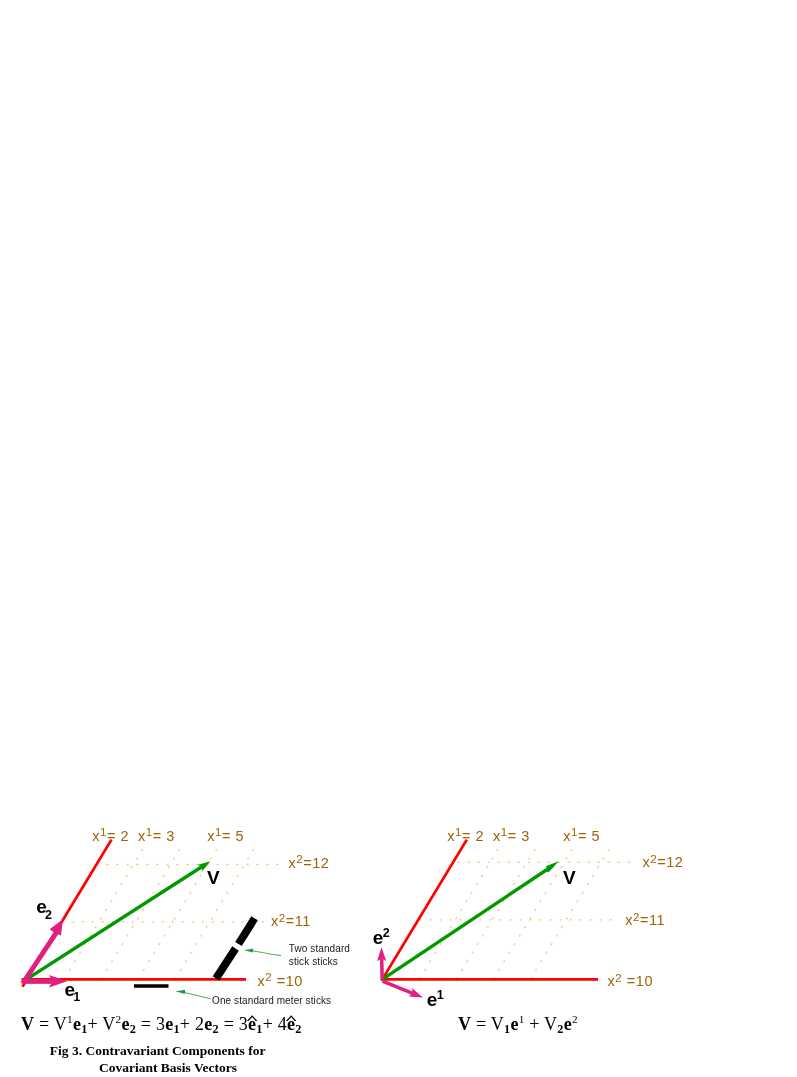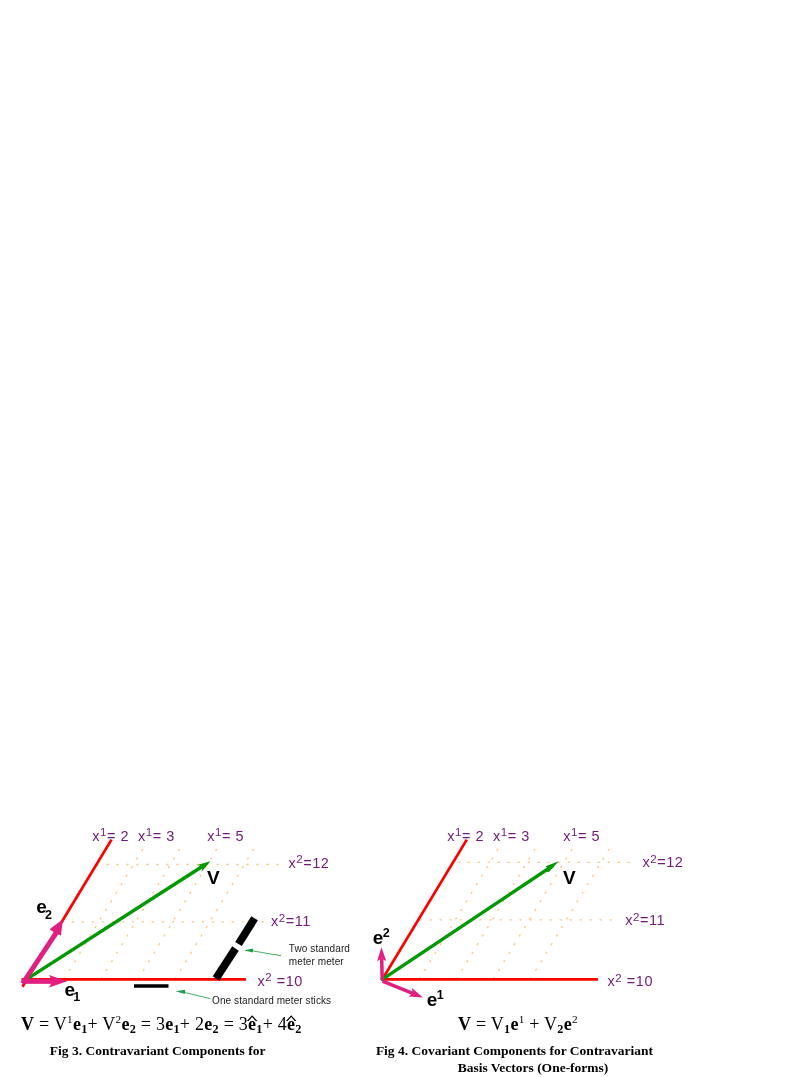--- a/index.html
+++ b/index.html
@@ -1,21 +1,21 @@
 <!DOCTYPE html>
 <html><head>
 <meta charset="utf-8">
 <title>Contravariant and Covariant Components</title>
 <style>
   html,body{margin:0;padding:0;background:#ffffff;}
   body{width:797px;height:1077px;overflow:hidden;
        font-family:"Liberation Sans",sans-serif;-webkit-font-smoothing:antialiased;}
   .page{position:relative;width:797px;height:1077px;background:#fff;}
   svg.board{position:absolute;left:0;top:0;width:797px;height:1077px;overflow:visible;}
-  .lbl{position:absolute;white-space:nowrap;color:#701a75;transform:translateZ(0);
+  .lbl{position:absolute;white-space:nowrap;color:#a16207;transform:translateZ(0);
        font-family:"Liberation Sans",sans-serif;font-size:14.5px;line-height:1;letter-spacing:0.55px;}
   .lbl sup{font-size:11.5px;vertical-align:baseline;position:relative;top:-4.3px;line-height:0;}
   .lbl sub{font-size:11.5px;vertical-align:baseline;position:relative;top:3.2px;line-height:0;}
   .bold{font-weight:bold;color:#000;}
   .elab{font-size:19px;letter-spacing:0px;}
   .elab sup{font-size:12.5px;top:-7px;margin-left:-0.5px;letter-spacing:0;}
   .elab sub{font-size:12.5px;top:5.4px;margin-left:-2px;letter-spacing:0;}
   .vlab{font-size:19px;letter-spacing:0px;}
   .annot{position:absolute;white-space:nowrap;color:#1a1a1a;transform:translateZ(0);
          font-family:"Liberation Sans",sans-serif;font-size:10px;line-height:13.2px;letter-spacing:0.1px;}
@@ -99,35 +99,32 @@
   <div class="lbl x1lab" style="left:138px;top:828.6px;"><span>x</span><sup>1</sup><span>= 3</span></div>
   <div class="lbl x1lab" style="left:207.2px;top:828.6px;"><span>x</span><sup>1</sup><span>= 5</span></div>
   <div class="lbl x2lab" style="left:288.4px;top:855.7px;"><span>x</span><sup>2</sup><span>=12</span></div>
   <div class="lbl x2lab" style="left:270.9px;top:913.9px;"><span>x</span><sup>2</sup><span>=11</span></div>
   <div class="lbl x2lab" style="left:257.4px;top:973.6px;"><span>x</span><sup>2</sup><span> =10</span></div>
   <div class="lbl bold vlab" style="left:207px;top:868px;">V</div>
   <div class="lbl bold elab" style="left:64.6px;top:980px;"><span>e</span><sub>1</sub></div>
   <div class="lbl bold elab" style="left:36.3px;top:897.4px;"><span>e</span><sub>2</sub></div>
   <div class="annot" style="left:288.8px;top:941.8px;">
     <div>Two standard</div>
-    <div>meter meter</div>
+    <div>stick sticks</div>
   </div>
   <div class="annot" style="left:212px;top:994.3px;">One standard meter sticks</div>
   <div class="eq" style="left:21px;top:1015px;"><span class="tok tok-bold">V</span><span class="tok tok-spaced"> = </span><span class="tok tok-plain">V</span><sup class="tok tok-sup">1</sup><span class="tok tok-bold">e</span><sub class="tok tok-sub">1</sub><span class="tok tok-plain">+ </span><span class="tok tok-plain">V</span><sup class="tok tok-sup">2</sup><span class="tok tok-bold">e</span><sub class="tok tok-sub">2</sub><span class="tok tok-spaced"> = </span><span class="tok tok-plain">3</span><span class="tok tok-bold">e</span><sub class="tok tok-sub">1</sub><span class="tok tok-plain">+ </span><span class="tok tok-plain">2</span><span class="tok tok-bold">e</span><sub class="tok tok-sub">2</sub><span class="tok tok-spaced"> = </span><span class="tok tok-plain">3</span><span class="tok tok-bold-hat">e<span class="hat"></span></span><sub class="tok tok-sub">1</sub><span class="tok tok-plain">+ </span><span class="tok tok-plain">4</span><span class="tok tok-bold-hat">e<span class="hat"></span></span><sub class="tok tok-sub">2</sub></div>
   <div class="cap" style="left:12.6px;top:1042px;width:290px;">
     <div>Fig 3. Contravariant Components for</div>
+    <div style="position:relative;left:10.3px;">Covariant Basis Vectors</div>
   </div>
 
   <div class="lbl x1lab" style="left:447.2px;top:828.6px;"><span>x</span><sup>1</sup><span>= 2</span></div>
   <div class="lbl x1lab" style="left:493px;top:828.6px;"><span>x</span><sup>1</sup><span>= 3</span></div>
   <div class="lbl x1lab" style="left:563.2px;top:828.6px;"><span>x</span><sup>1</sup><span>= 5</span></div>
   <div class="lbl x2lab" style="left:642.4px;top:855.4px;"><span>x</span><sup>2</sup><span>=12</span></div>
   <div class="lbl x2lab" style="left:625.3px;top:913.4px;"><span>x</span><sup>2</sup><span>=11</span></div>
   <div class="lbl x2lab" style="left:607.5px;top:974px;"><span>x</span><sup>2</sup><span> =10</span></div>
   <div class="lbl bold vlab" style="left:563px;top:868px;">V</div>
   <div class="lbl bold elab" style="left:426.7px;top:989.9px;"><span>e</span><sup>1</sup></div>
   <div class="lbl bold elab" style="left:372.7px;top:927.6px;"><span>e</span><sup>2</sup></div>
   <div class="eq" style="left:458px;top:1015px;"><span class="tok tok-bold">V</span><span class="tok tok-spaced"> = </span><span class="tok tok-plain">V</span><sub class="tok tok-sub">1</sub><span class="tok tok-bold">e</span><sup class="tok tok-sup">1</sup><span class="tok tok-plain"> + </span><span class="tok tok-plain">V</span><sub class="tok tok-sub">2</sub><span class="tok tok-bold">e</span><sup class="tok tok-sup">2</sup></div>
-  <div class="cap" style="left:354.5px;top:1042px;width:320px;">
-    <div>Fig 4. Covariant Components for Contravariant</div>
-    <div style="position:relative;left:18.5px;">Basis Vectors (One-forms)</div>
-  </div>
 
 </div>
 </body></html>

